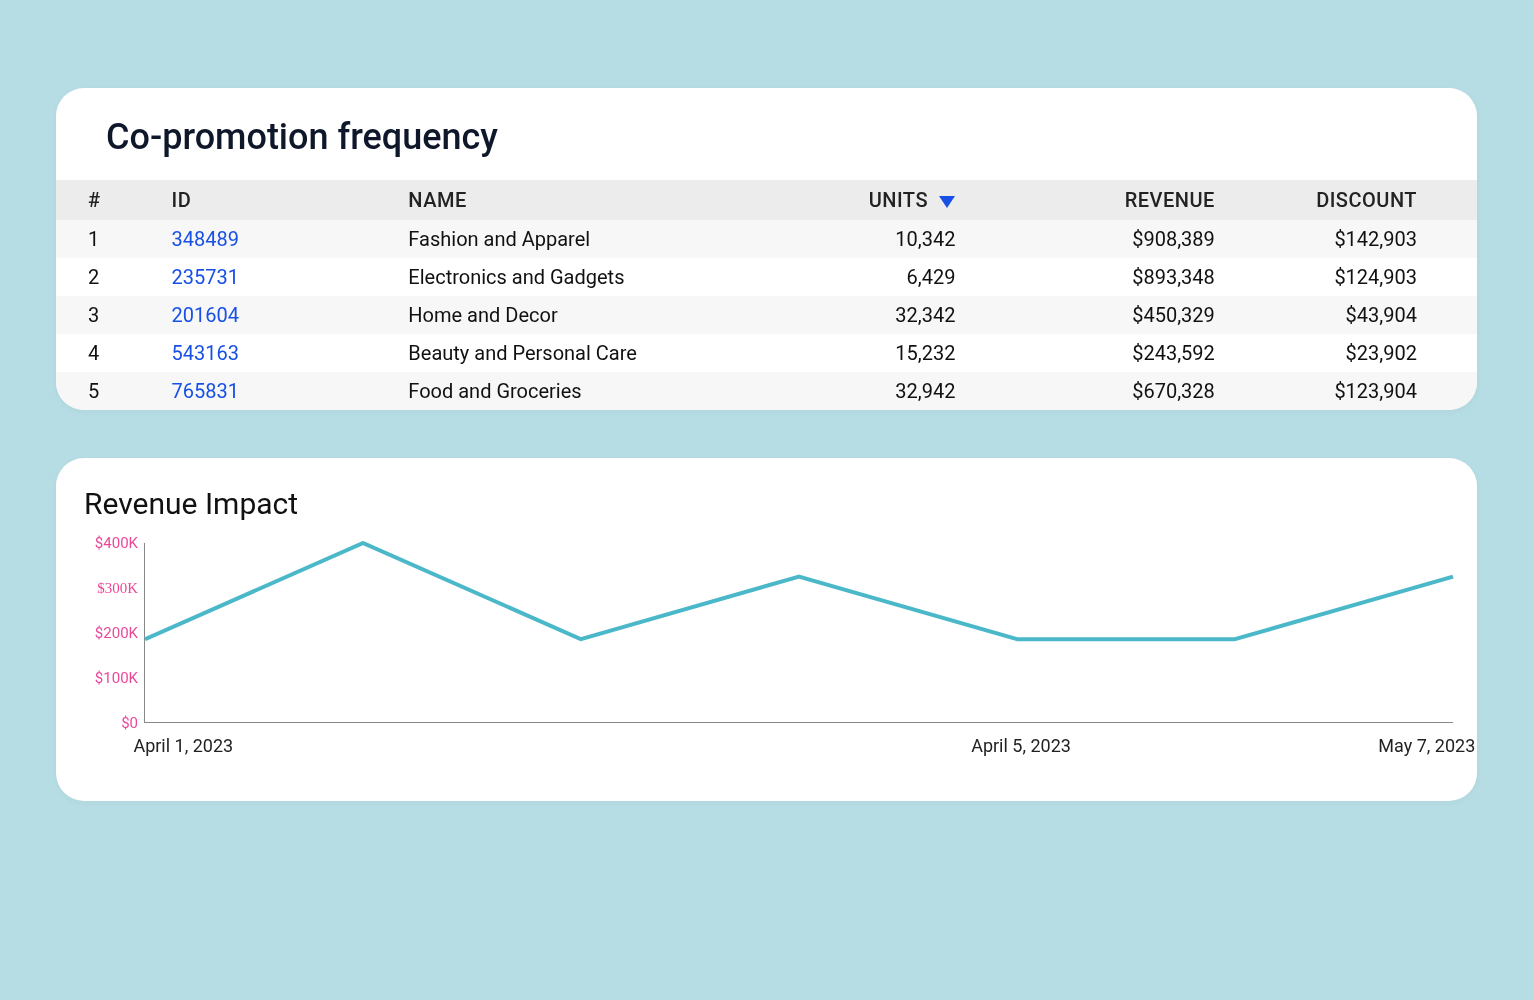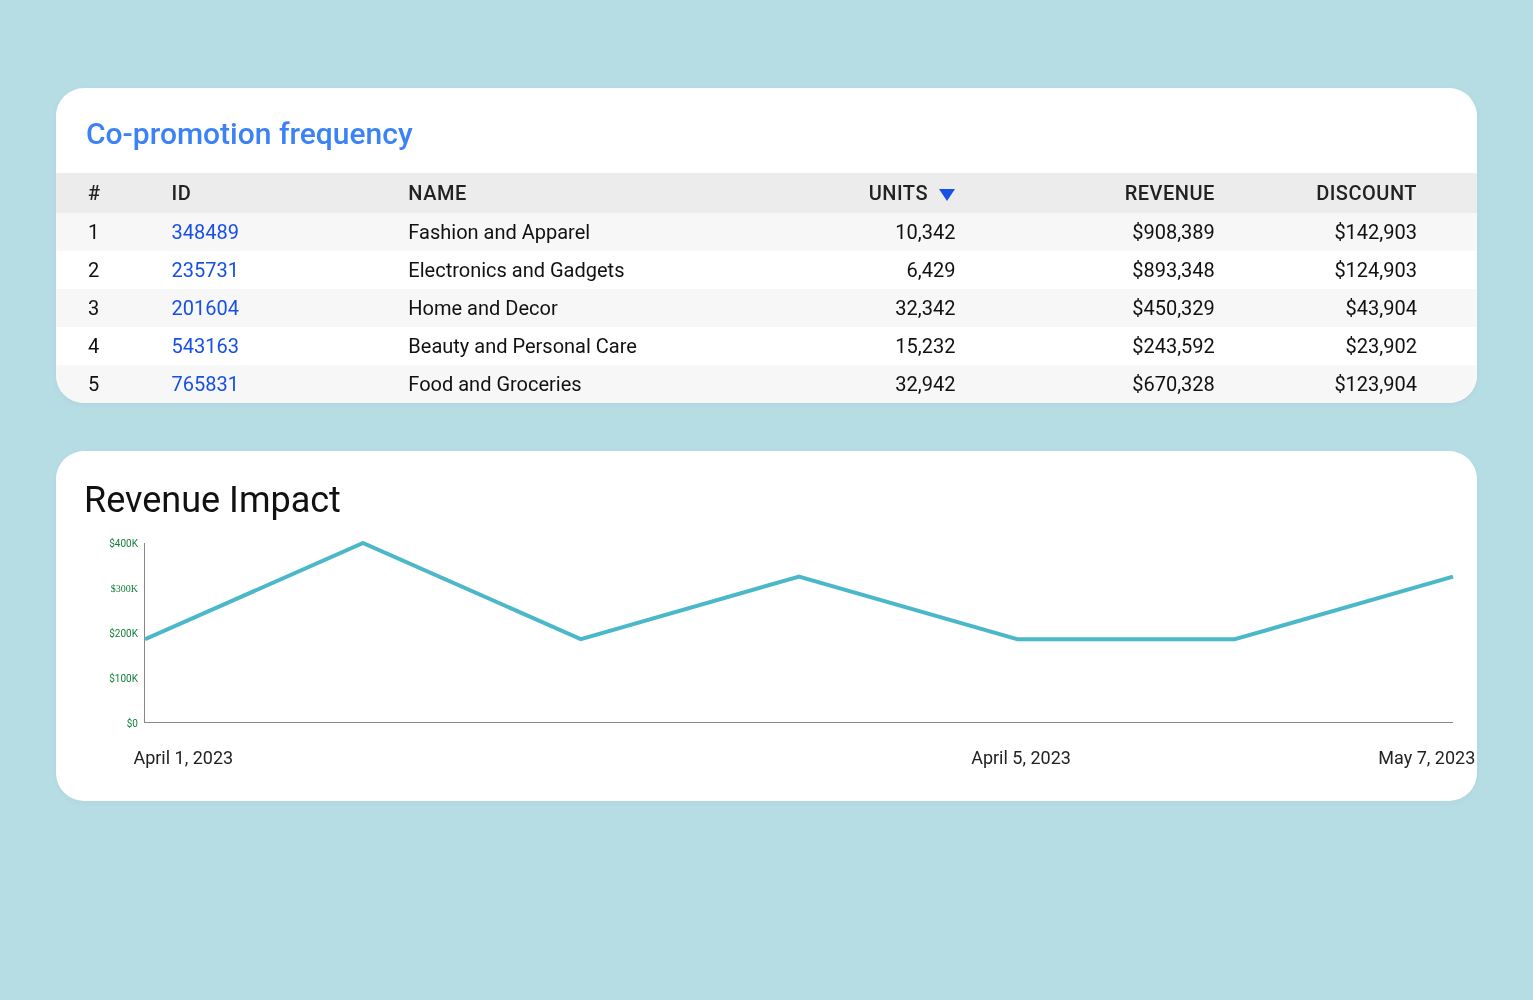--- a/index.html
+++ b/index.html
@@ -11,24 +11,24 @@
     padding: 88px 56px;
   }
   .card {
     background: #fff;
     border-radius: 28px;
     margin-bottom: 48px;
     overflow: hidden;
     box-shadow: 0 2px 6px rgba(0,0,0,0.04);
   }
   .card-title {
-    font-size: 30px;
+    font-size: 36px;
     font-weight: 500;
-    color: #3b82f6;
-    padding: 28px 32px 22px 30px;
+    color: #0f172a;
+    padding: 28px 32px 22px 50px;
   }
   
   .tbl { width: 100%; border-collapse: collapse; }
   .tbl thead th {
     background: #ececec;
     font-weight: 500;
     font-size: 20px;
     color: #222;
     text-align: left;
     padding: 8px 14px;
@@ -55,29 +55,29 @@
     display: inline-block;
     vertical-align: middle;
     margin-left: 6px;
     width: 0; height: 0;
     border-left: 8px solid transparent;
     border-right: 8px solid transparent;
     border-top: 12px solid #1850e6;
   }
   
   .rev-card { padding: 28px 24px 28px 24px; }
-  .rev-title { font-size: 36px; font-weight: 400; color: #111; margin-bottom: 6px; padding-left: 4px;}
+  .rev-title { font-size: 30px; font-weight: 400; color: #111; margin-bottom: 6px; padding-left: 4px;}
   .rev-metrics { font-size: 27px; font-weight: 700; color: #111; padding-left: 6px; }
   .rev-metrics span + span { margin-left: 28px; }
   .chart-box { position: relative; margin-top: 22px; height: 230px; padding-left: 64px; }
   .y-ticks { position: absolute; left: 0; top: 0; width: 60px; height: 180px; }
-  .y-tick { position: absolute; right: 2px; font-size: 10px; color: #15803d; transform: translateY(-50%); }
+  .y-tick { position: absolute; right: 2px; font-size: 15px; color: #ec4899; transform: translateY(-50%); }
   .plot { position: relative; height: 180px; border-left: 1.5px solid #888; border-bottom: 1.5px solid #888; }
   .line-svg { position: absolute; inset: 0; width: 100%; height: 100%; overflow: visible;}
-  .x-ticks { position: relative; height: 30px; margin-top: 24px; }
+  .x-ticks { position: relative; height: 30px; margin-top: 12px; }
   .x-tick { position: absolute; font-size: 18px; color: #222; transform: translateX(-50%); white-space: nowrap;}
 </style>
 </head>
 <body>
 
 <div class="card">
   <div class="card-title">Co-promotion frequency</div>
   <table class="tbl">
     <thead>
       <tr>

